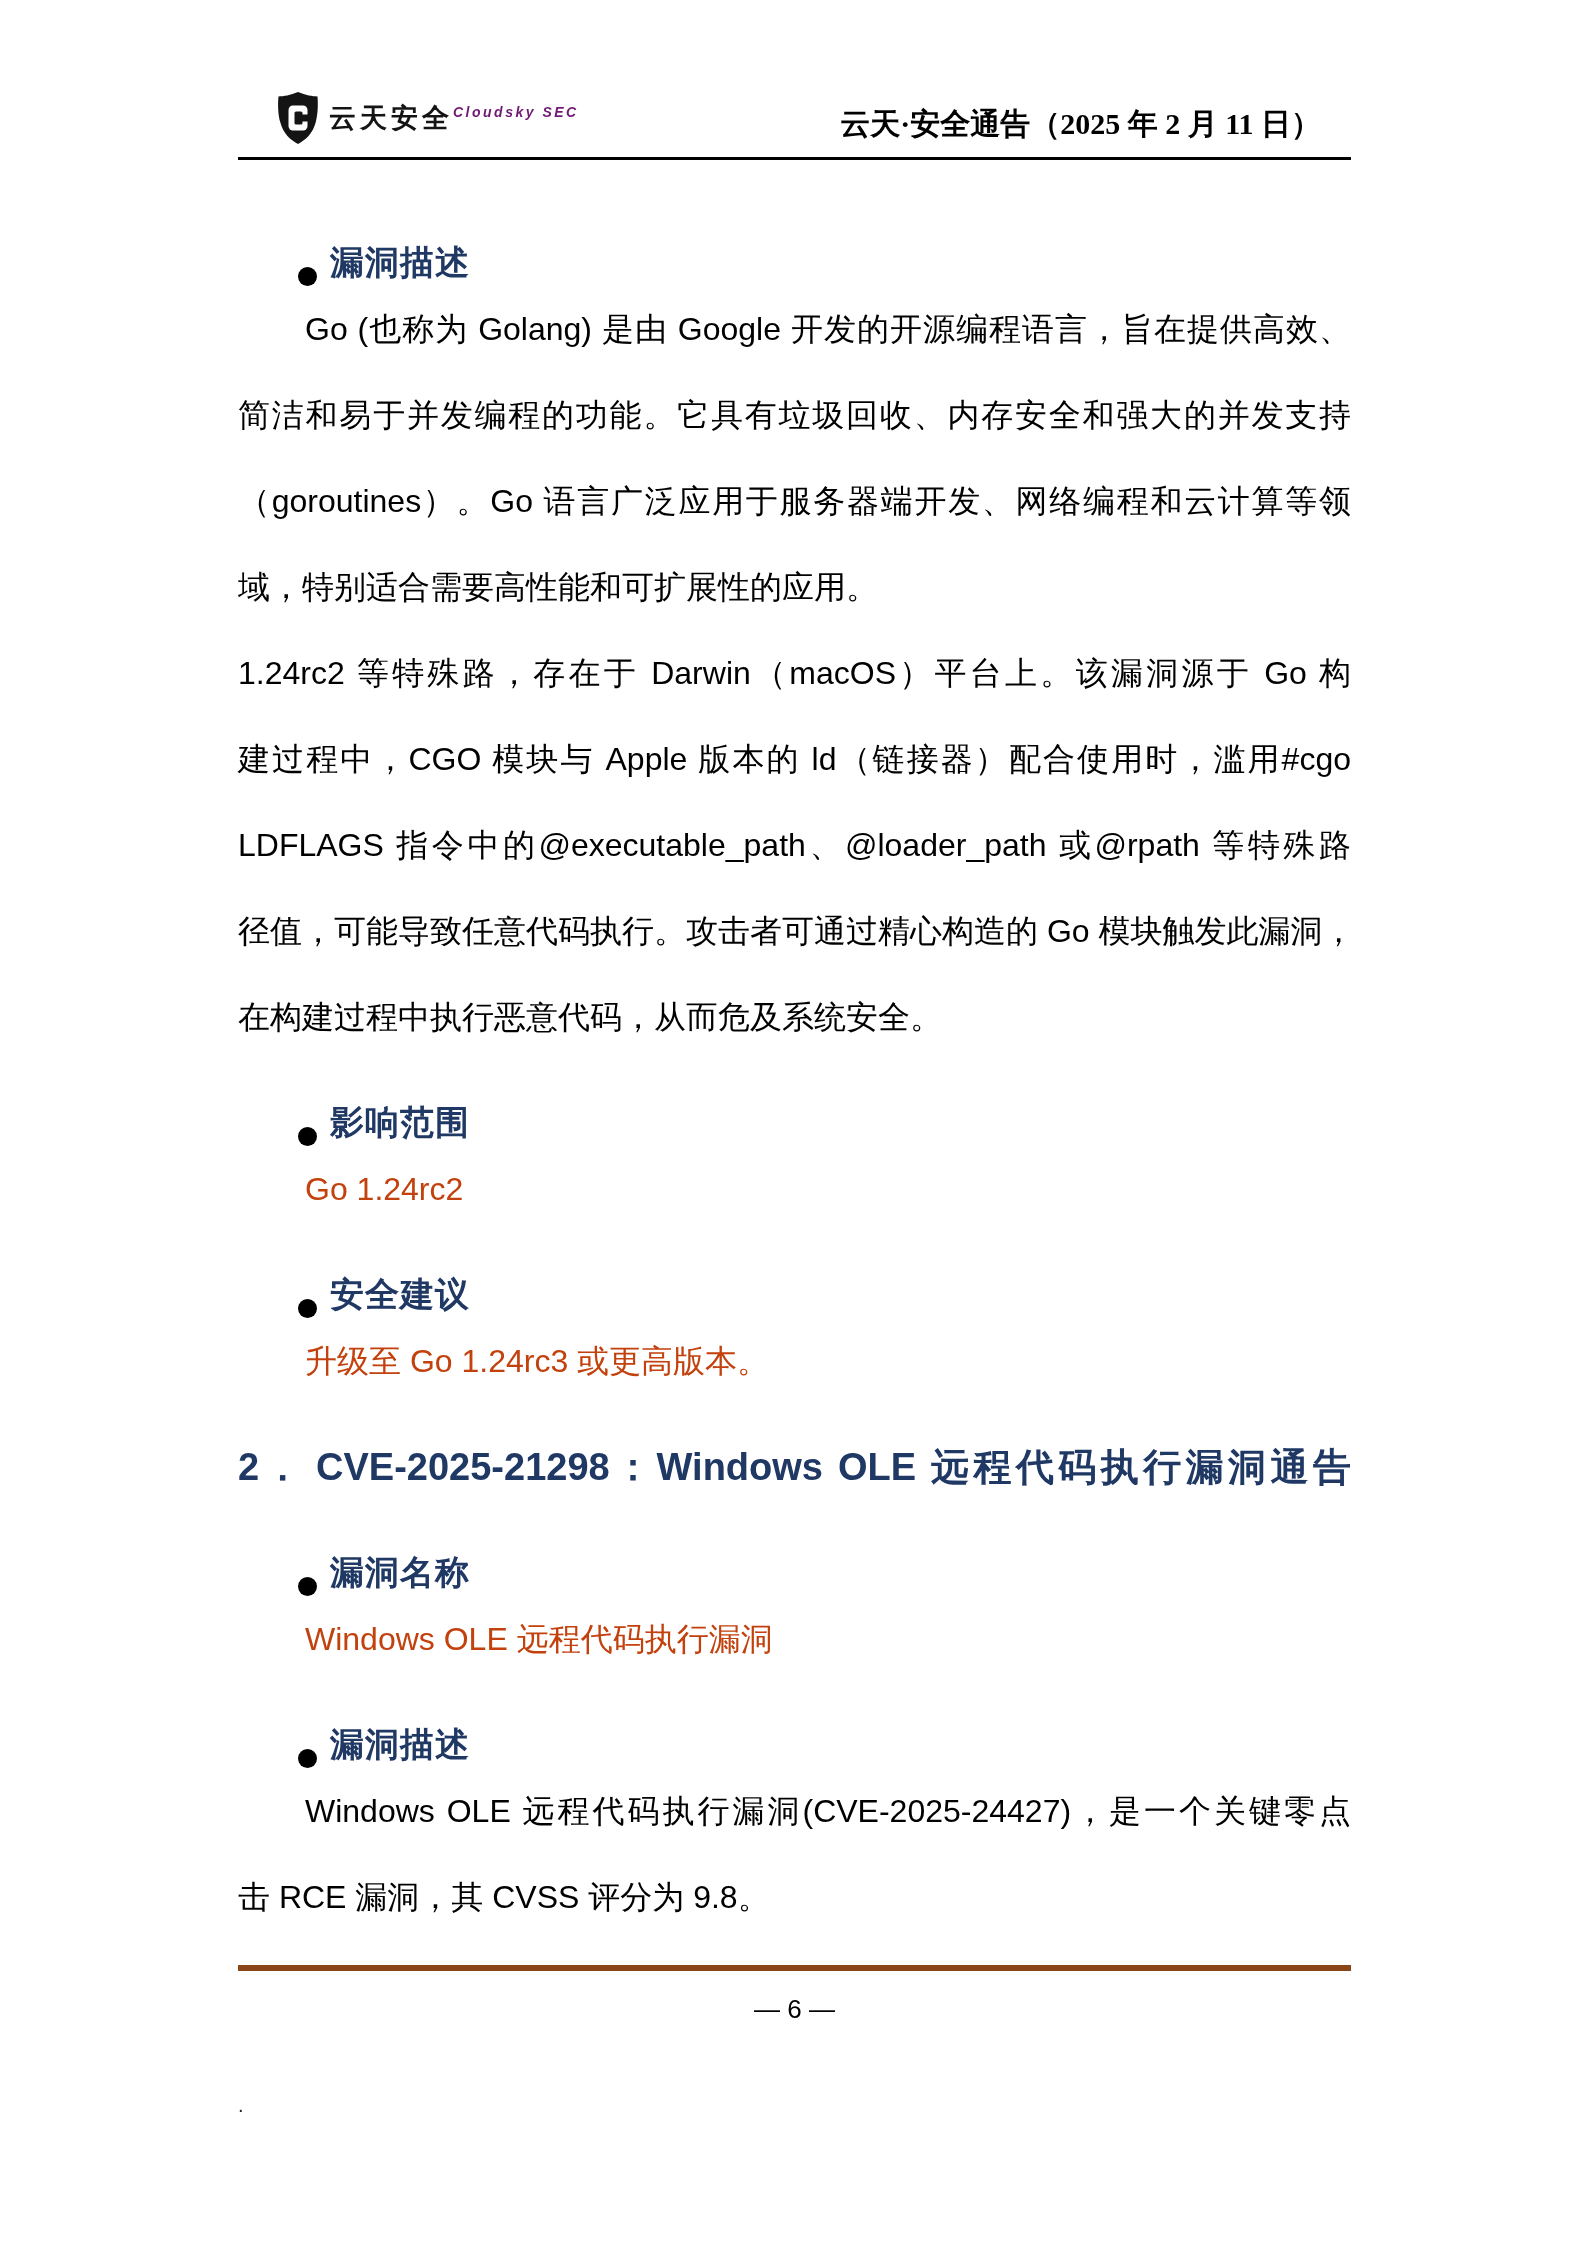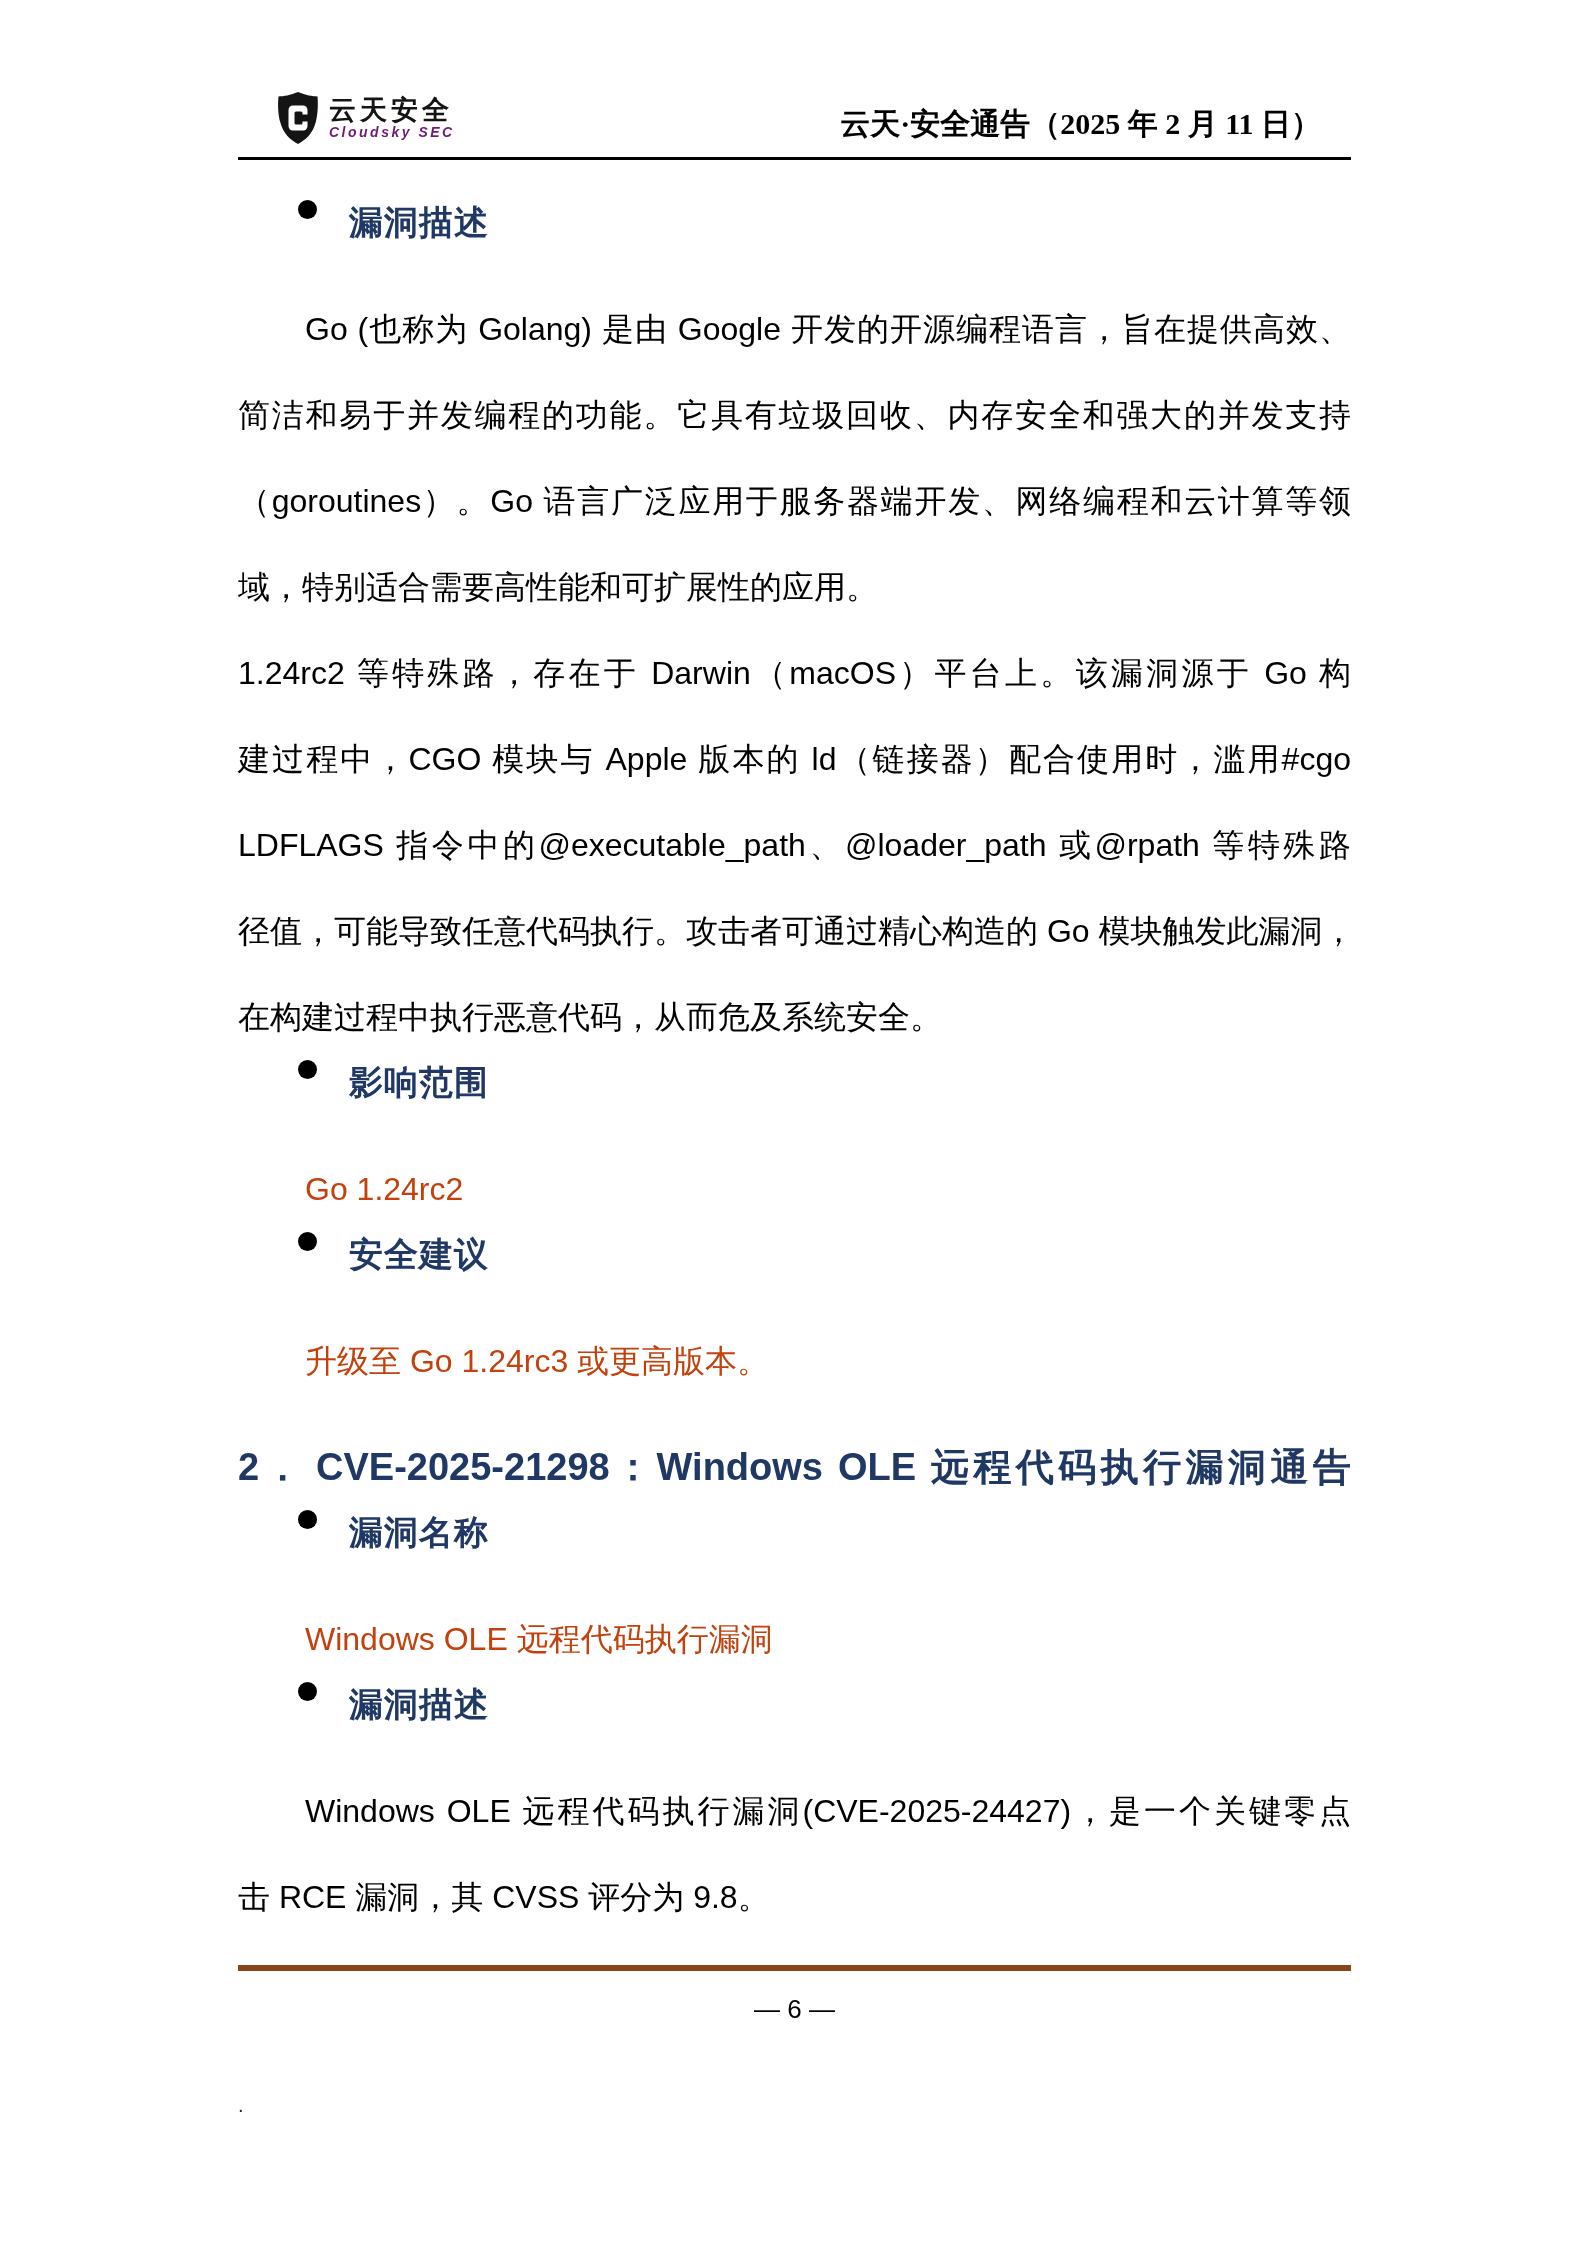--- a/index.html
+++ b/index.html
@@ -34,21 +34,21 @@
     background:#000;
     width:100%;
   }
   .logo {
     display:flex;
     align-items:center;
     gap:9px;
     padding-left:38px;
   }
   .logo svg { display:block; }
-  .logo-text { display:flex; flex-direction:column; justify-content:center; }
+  .logo-text { display:flex; flex-direction:row; justify-content:center; }
   .logo-cn {
     font-size:27px; font-weight:bold; color:#141414;
     letter-spacing:4px; line-height:1.05; white-space:nowrap;
   }
   .logo-en {
     font-size:14px; font-weight:bold; font-style:italic;
     letter-spacing:2.5px; color:#701a75; white-space:nowrap;
   }
   .header-title {
     font-family:"Liberation Serif", serif;
@@ -59,22 +59,22 @@
     white-space:nowrap;
     margin-top:16px;
   }
 
   
   main { margin-top:40px; }
 
   .bullet-row {
     height:86px;
     display:flex;
-    align-items:flex-start;
-    gap:32px;
+    align-items:flex-end;
+    gap:13px;
     padding-left:60px;
   }
   .bullet-dot {
     width:19px; height:19px;
     border-radius:50%;
     background:#000;
     flex:none;
   }
   .bullet-label {
     font-size:34px;

